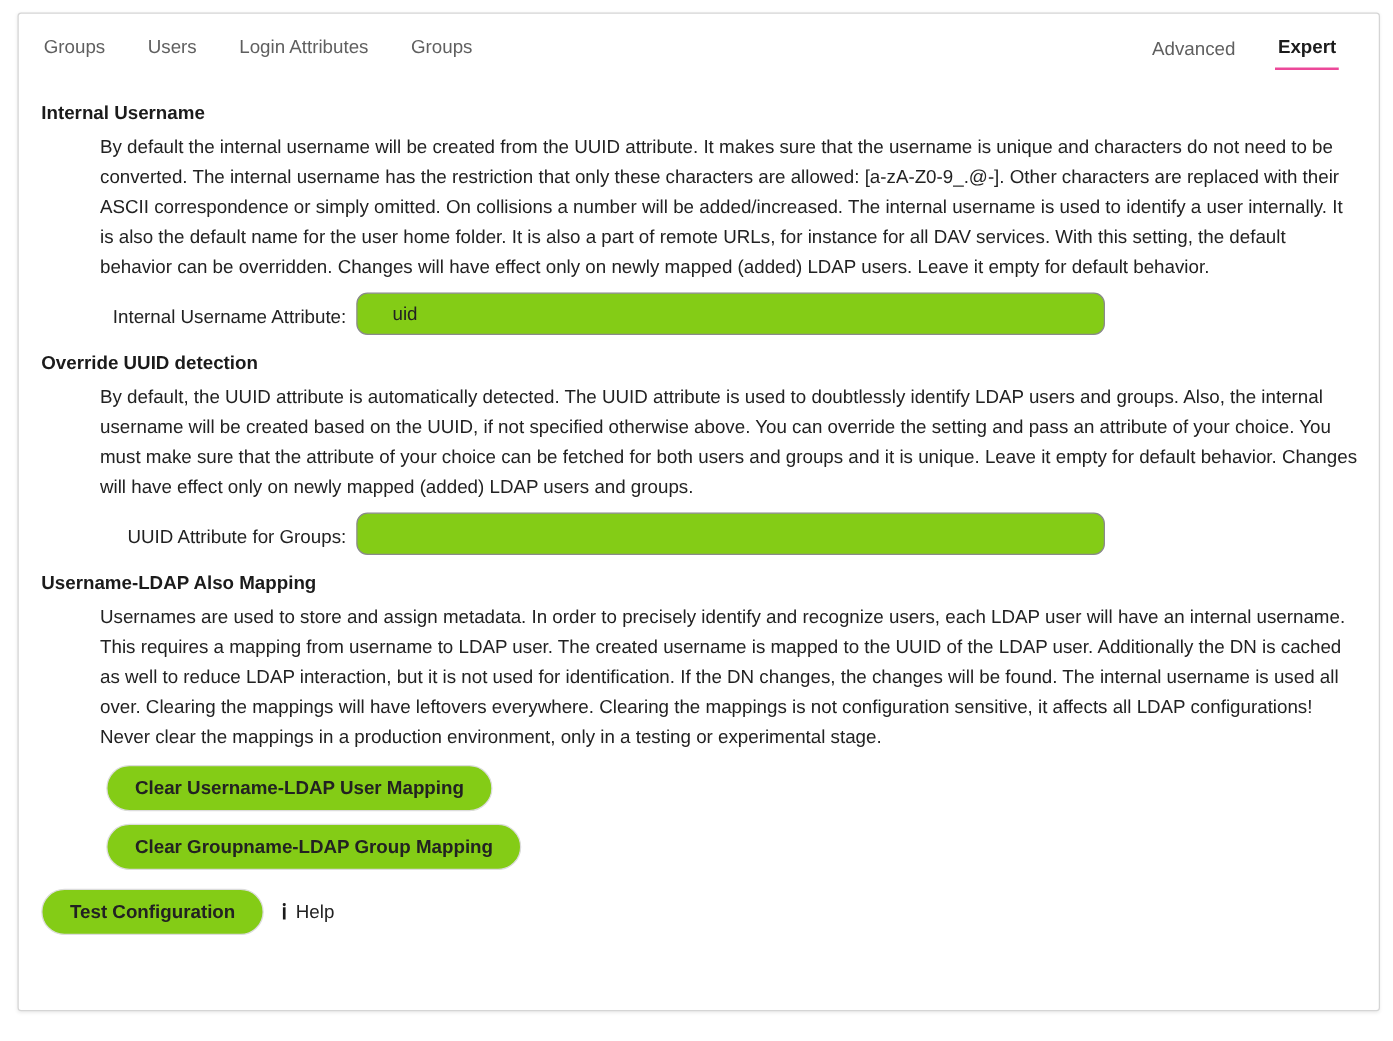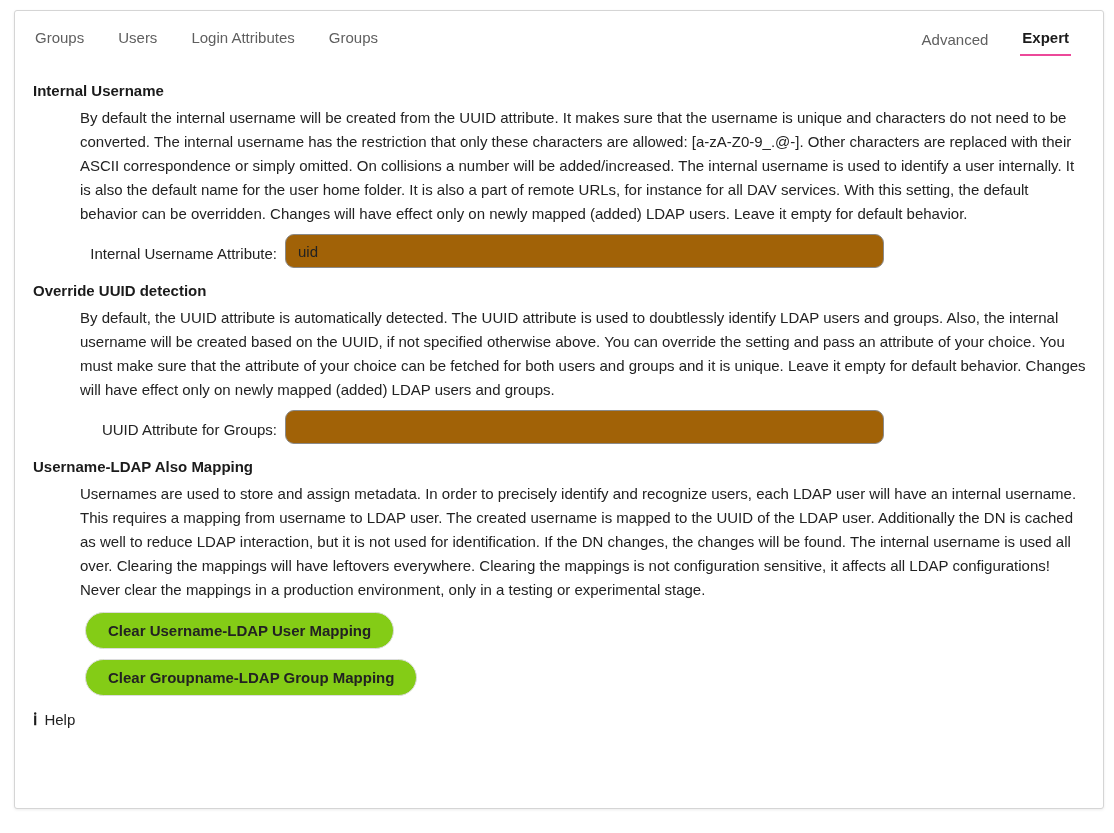--- a/index.html
+++ b/index.html
@@ -61,25 +61,25 @@
     padding-right: 8px;
     padding-top: 5px;
     line-height: 24px;
     color: #222;
   }
   .field-input {
     width: 599px;
     height: 34px;
     border: 1px solid #8a8a8a;
     border-radius: 9px;
-    padding: 0 12px;
+    padding: 0 28px;
     font-family: "Liberation Sans", sans-serif;
     font-size: 15px;
     color: #222;
-    background: #a16207;
+    background: #84cc16;
     outline: none;
   }
   .section { margin-bottom: 14px; }
   .pill-btn {
     display: block;
     background: #84cc16;
     border: 1px solid #dcdcdc;
     border-radius: 19px;
     padding: 9px 22px;
     font-family: "Liberation Sans", sans-serif;
@@ -147,20 +147,21 @@
     </div>
 
     <div class="section">
       <div class="section-heading">Username-LDAP Also Mapping</div>
       <div class="section-desc">Usernames are used to store and assign metadata. In order to precisely identify and recognize users, each LDAP user will have an internal username. This requires a mapping from username to LDAP user. The created username is mapped to the UUID of the LDAP user. Additionally the DN is cached as well to reduce LDAP interaction, but it is not used for identification. If the DN changes, the changes will be found. The internal username is used all over. Clearing the mappings will have leftovers everywhere. Clearing the mappings is not configuration sensitive, it affects all LDAP configurations! Never clear the mappings in a production environment, only in a testing or experimental stage.</div>
       <button class="pill-btn clear-btn">Clear Username-LDAP User Mapping</button>
       <button class="pill-btn clear-btn">Clear Groupname-LDAP Group Mapping</button>
     </div>
 
     <div class="footer-row">
+      <button class="pill-btn">Test Configuration</button>
       <div class="help-link">
         <span class="info-glyph">ℹ</span>
         <span>Help</span>
       </div>
     </div>
 
   </div>
 </div>
 
 </body></html>

